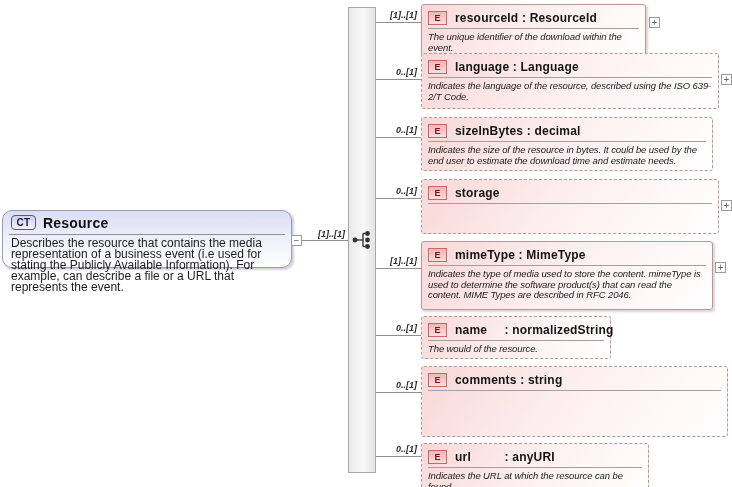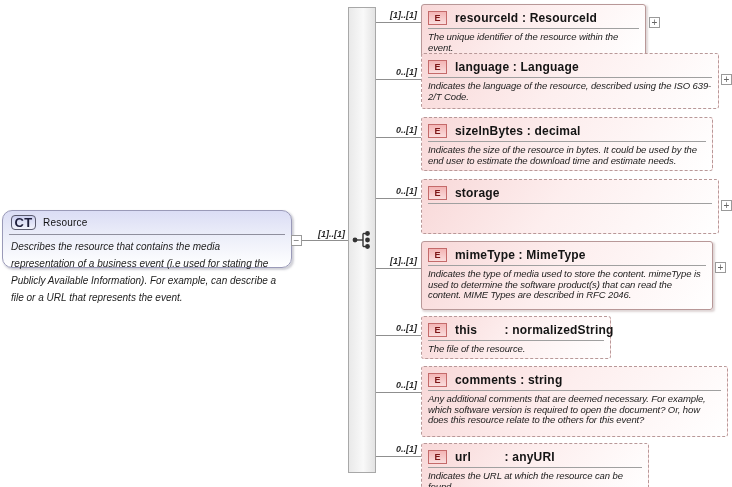--- a/index.html
+++ b/index.html
@@ -8,24 +8,24 @@
 
   
   .ct-box{position:absolute;left:2px;top:210px;width:290px;height:58px;box-sizing:border-box;
           border:1px solid #9a9ab8;border-radius:10px;
           background:linear-gradient(to bottom,#dbddf5 0%,#eceef9 45%,#ffffff 100%);
           box-shadow:1.5px 1.5px 2px rgba(120,120,140,.35);padding:3px 8px 0 8px;}
   .ct-head{display:flex;align-items:center;gap:7px;height:17px;}
   .ct-badge{display:inline-flex;align-items:center;justify-content:center;
             width:23px;height:13px;border:1.4px solid #5a5a6e;border-radius:4px;
             background:linear-gradient(to bottom,#cdd0f0,#f2f3fc);
-            font-size:13px;font-weight:bold;color:#1c1c3a;letter-spacing:.3px;}
-  .ct-title{font-size:10px;font-weight:normal;color:#111;letter-spacing:.2px;}
+            font-size:10px;font-weight:bold;color:#1c1c3a;letter-spacing:.3px;}
+  .ct-title{font-size:14px;font-weight:bold;color:#111;letter-spacing:.2px;}
   .ct-div{height:1px;background:#8f8f9d;margin:3px -2px 3px -2px;}
-  .ct-desc{font-style:italic;font-size:10px;line-height:17px;color:#1c1c1c;}
+  .ct-desc{font-size:12px;line-height:11px;color:#1c1c1c;}
 
   
   .pmbox{position:absolute;width:11px;height:11px;box-sizing:border-box;border:1px solid #9a9a9a;
          background:#fff;color:#666;font-size:10px;line-height:9px;text-align:center;cursor:pointer;}
   .minus{left:291px;top:235px;}
   .p1{left:649px;top:17px;}  .p2{left:721px;top:74px;}
   .p4{left:721px;top:200px;} .p5{left:715px;top:262px;}
 
   
   .hline{position:absolute;height:1px;background:#8f8f8f;}
@@ -123,21 +123,21 @@
   <div class="card c7">0..[1]</div>
   <div class="card c8">0..[1]</div>
 
   <div class="ebox el1">
     <div class="ehead">
       <span class="ebadge">E</span>
       <span class="ename">resourceId</span>
       <span class="etype">ResourceId</span>
     </div>
     <div class="ediv"></div>
-    <div class="eann">The unique identifier of the resource within the event.</div>
+    <div class="eann">The unique identifier of the download within the event.</div>
   </div>
   <div class="pmbox p1">+</div>
 
   <div class="ebox dashed el2">
     <div class="ehead">
       <span class="ebadge">E</span>
       <span class="ename">language</span>
       <span class="etype">Language</span>
     </div>
     <div class="ediv"></div>
@@ -171,35 +171,34 @@
       <span class="etype">MimeType</span>
     </div>
     <div class="ediv"></div>
     <div class="eann">Indicates the type of media used to store the content. mimeType is used to determine the software product(s) that can read the content. MIME Types are described in RFC 2046.</div>
   </div>
   <div class="pmbox p5">+</div>
 
   <div class="ebox dashed el6">
     <div class="ehead">
       <span class="ebadge">E</span>
-      <span class="ename">this</span>
+      <span class="ename">name</span>
       <span class="etype">normalizedString</span>
     </div>
     <div class="ediv"></div>
-    <div class="eann">The file of the resource.</div>
+    <div class="eann">The would of the resource.</div>
   </div>
 
   <div class="ebox dashed el7">
     <div class="ehead">
       <span class="ebadge">E</span>
       <span class="ename">comments</span>
       <span class="etype">string</span>
     </div>
     <div class="ediv"></div>
-    <div class="eann">Any additional comments that are deemed necessary. For example, which software version is required to open the document? Or, how does this resource relate to the others for this event?</div>
   </div>
 
   <div class="ebox dashed el8">
     <div class="ehead">
       <span class="ebadge">E</span>
       <span class="ename">url</span>
       <span class="etype">anyURI</span>
     </div>
     <div class="ediv"></div>
     <div class="eann">Indicates the URL at which the resource can be found.</div>

